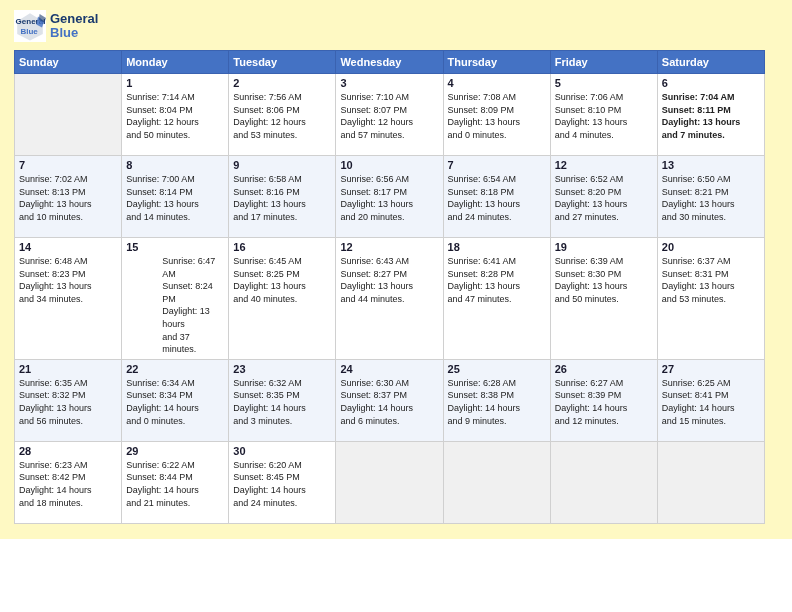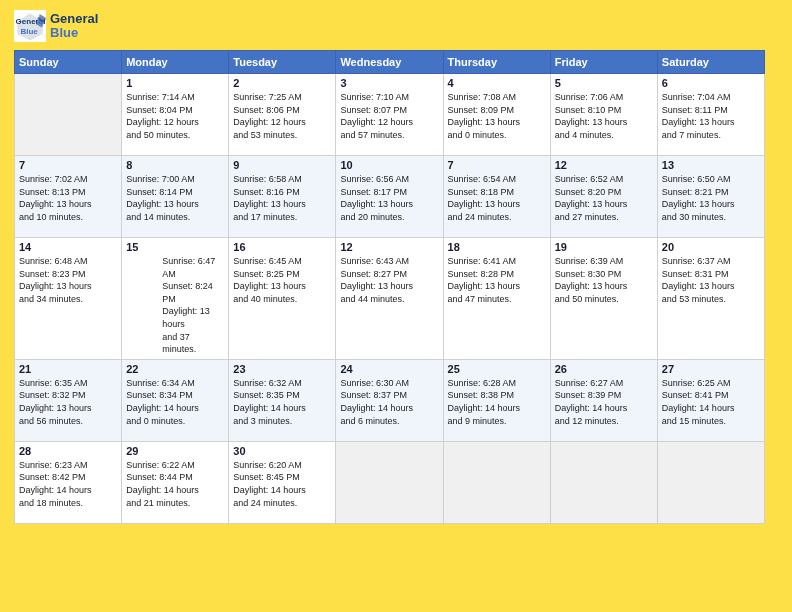--- a/index.html
+++ b/index.html
@@ -5,22 +5,22 @@
     * { margin: 0; padding: 0; box-sizing: border-box; }
     body {
       font-family: Arial, sans-serif;
       background: #fff;
       width: 792px;
       height: 612px;
       overflow: hidden;
     }
     .page {
       width: 792px;
-      height: 612px;
-      background: #fde047;
+      height: 539px;
+      background: #fef9c3;
       padding: 10px 27px 10px 14px;
     }
     .header {
       display: flex;
       justify-content: space-between;
       align-items: flex-start;
       margin-bottom: 8px;
     }
     .logo {
       display: flex;
@@ -128,21 +128,21 @@
           <td class="empty-cell"></td>
           <td>
             <div class="day-num">1</div>
             <div class="day-info" style="white-space: pre-line;">Sunrise: 7:14 AM
 Sunset: 8:04 PM
 Daylight: 12 hours
 and 50 minutes.</div>
           </td>
           <td>
             <div class="day-num">2</div>
-            <div class="day-info" style="white-space: pre-line;">Sunrise: 7:25 AM
+            <div class="day-info" style="white-space: pre-line;">Sunrise: 7:56 AM
 Sunset: 8:06 PM
 Daylight: 12 hours
 and 53 minutes.</div>
           </td>
           <td>
             <div class="day-num">3</div>
             <div class="day-info" style="white-space: pre-line;">Sunrise: 7:10 AM
 Sunset: 8:07 PM
 Daylight: 12 hours
 and 57 minutes.</div>
@@ -156,21 +156,21 @@
           </td>
           <td>
             <div class="day-num">5</div>
             <div class="day-info" style="white-space: pre-line;">Sunrise: 7:06 AM
 Sunset: 8:10 PM
 Daylight: 13 hours
 and 4 minutes.</div>
           </td>
           <td>
             <div class="day-num">6</div>
-            <div class="day-info" style="white-space: pre-line;">Sunrise: 7:04 AM
+            <div class="day-info" style="white-space: pre-line; font-weight: bold;">Sunrise: 7:04 AM
 Sunset: 8:11 PM
 Daylight: 13 hours
 and 7 minutes.</div>
           </td>
         </tr>
         <tr>
           <td>
             <div class="day-num">7</div>
             <div class="day-info" style="white-space: pre-line;">Sunrise: 7:02 AM
 Sunset: 8:13 PM

